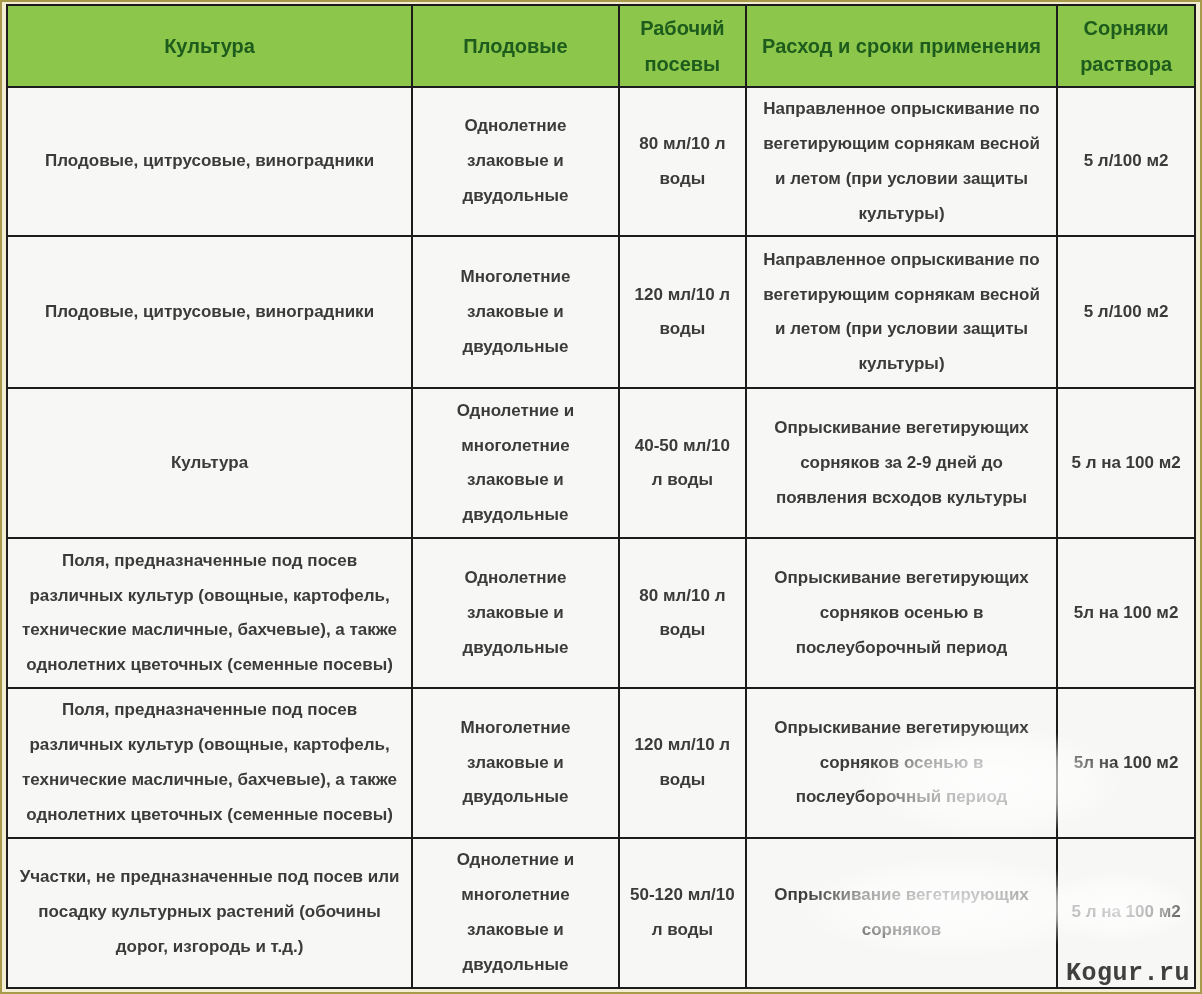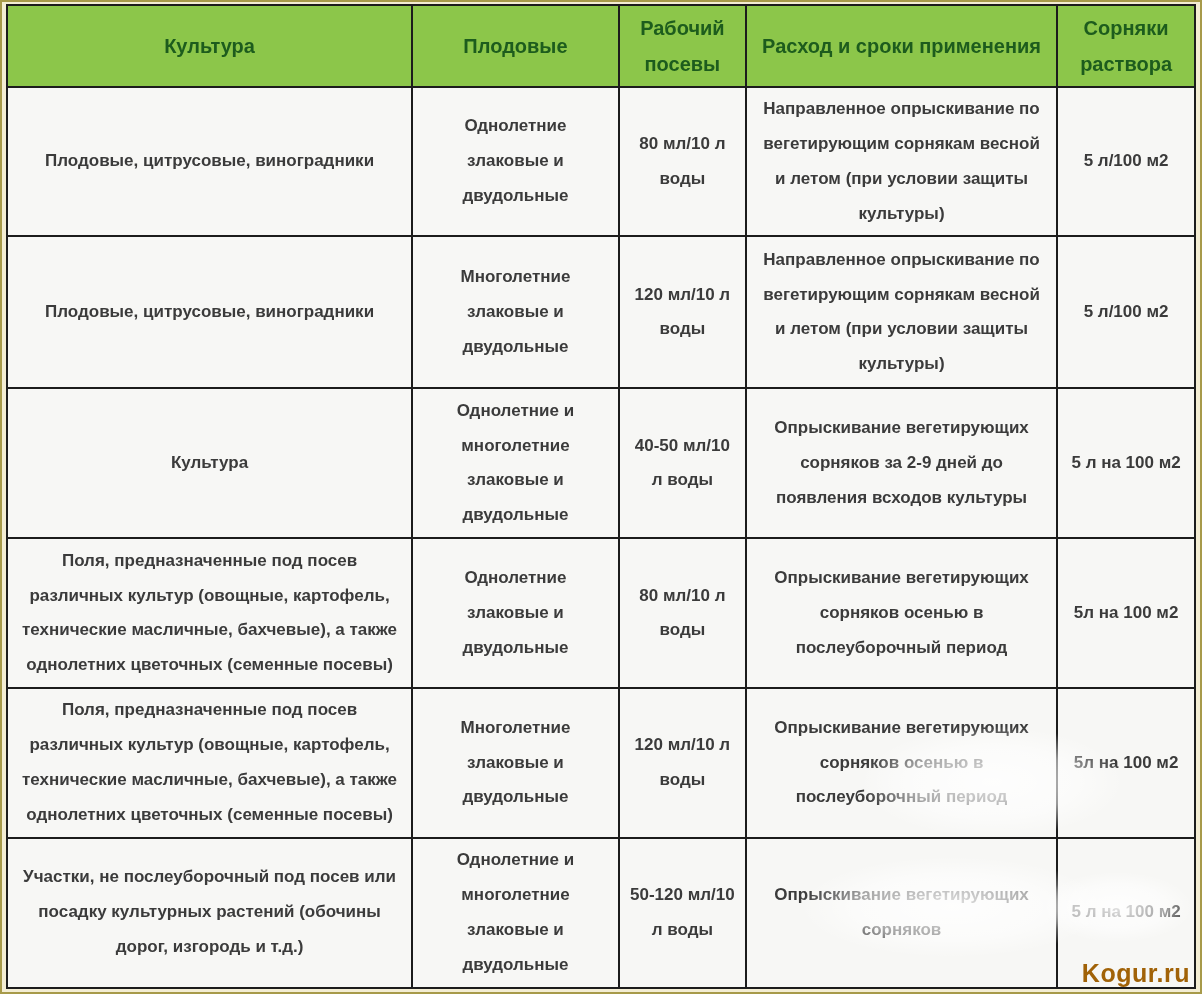--- a/index.html
+++ b/index.html
@@ -75,22 +75,23 @@
   }
   .fade1 { left: 860px; top: 725px; width: 260px; height: 110px; }
   .fade2 { left: 800px; top: 855px; width: 300px; height: 100px; }
   .fade3 { left: 1040px; top: 870px; width: 150px; height: 70px; }
   .watermark {
     position: absolute;
     right: 10px;
     bottom: 4px;
     font-size: 25px;
     font-weight: bold;
-    color: #a16207;                 
+    color: #404040;                 
     letter-spacing: 0.5px;
+    font-family: Liberation Mono, monospace;
   }
 </style>
 </head>
 <body>
 
 <div class="page">
   <div class="table-wrap">
     <table class="main">
       <colgroup>
         <col class="c1">
@@ -138,21 +139,21 @@
           <td>5л на 100 м2</td>
         </tr>
         <tr class="r5">
           <td>Поля, предназначенные под посев различных культур (овощные, картофель, технические масличные, бахчевые), а также однолетних цветочных (семенные посевы)</td>
           <td>Многолетние злаковые и двудольные</td>
           <td>120 мл/10 л воды</td>
           <td>Опрыскивание вегетирующих сорняков осенью в послеуборочный период</td>
           <td>5л на 100 м2</td>
         </tr>
         <tr class="r6">
-          <td>Участки, не послеуборочный под посев или посадку культурных растений (обочины дорог, изгородь и т.д.)</td>
+          <td>Участки, не предназначенные под посев или посадку культурных растений (обочины дорог, изгородь и т.д.)</td>
           <td>Однолетние и многолетние злаковые и двудольные</td>
           <td>50-120 мл/10 л воды</td>
           <td>Опрыскивание вегетирующих сорняков</td>
           <td>5 л на 100 м2</td>
         </tr>
       </tbody>
     </table>
   </div>
 
   <div class="fade fade1"></div>

